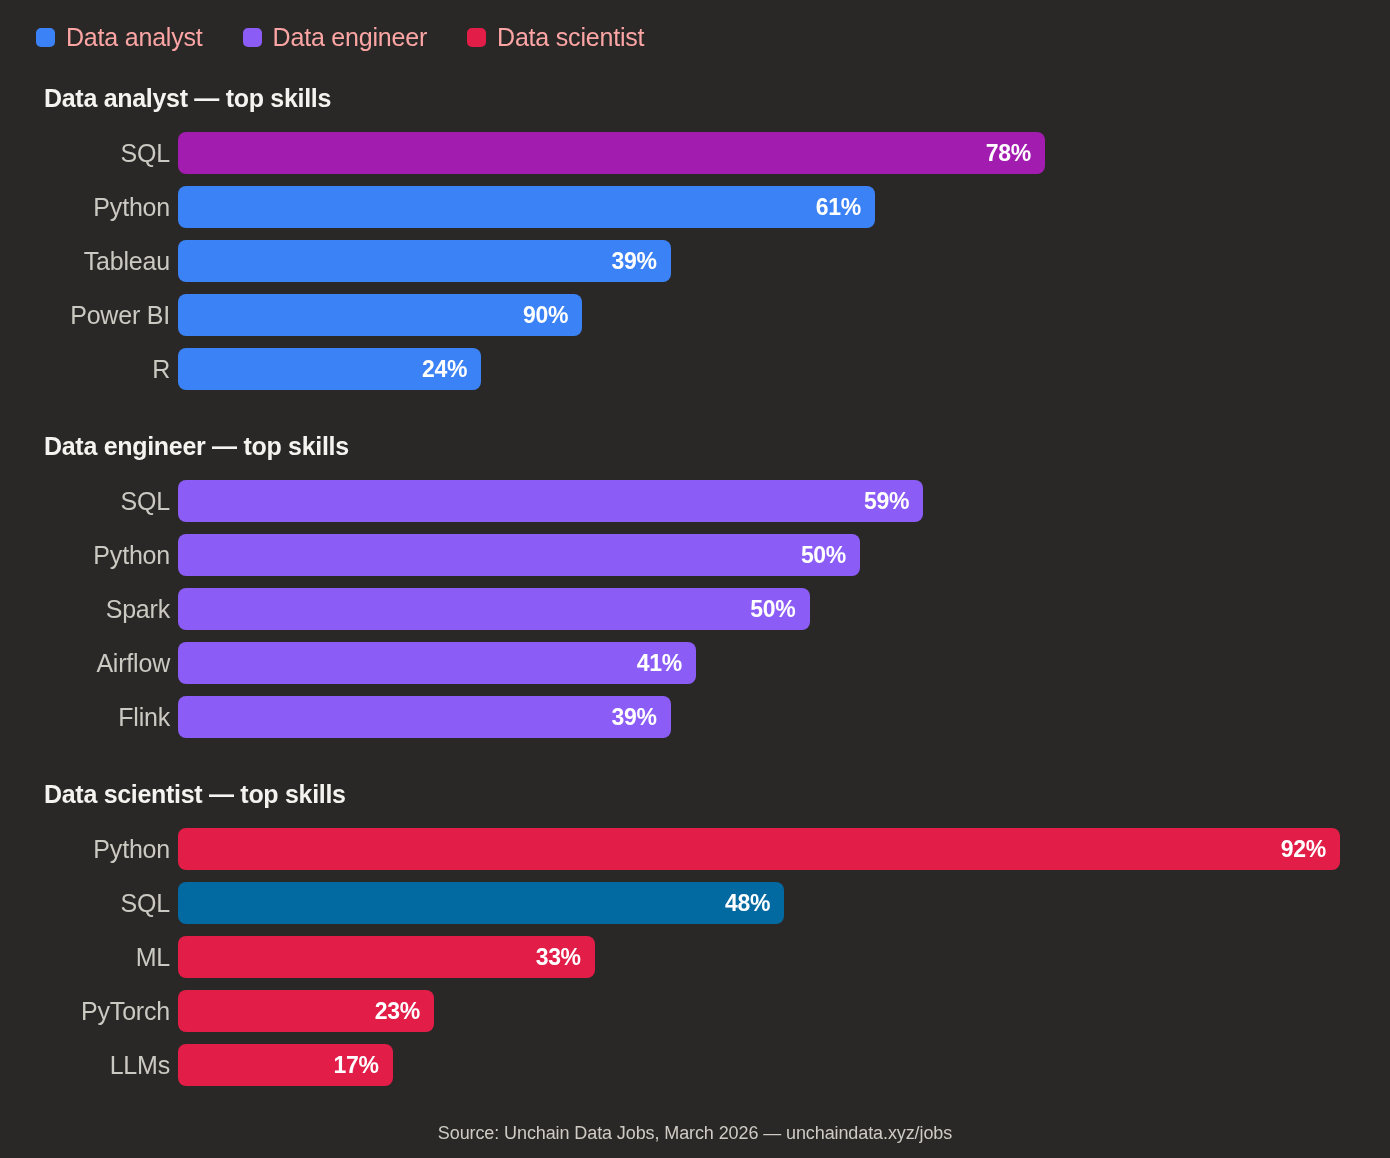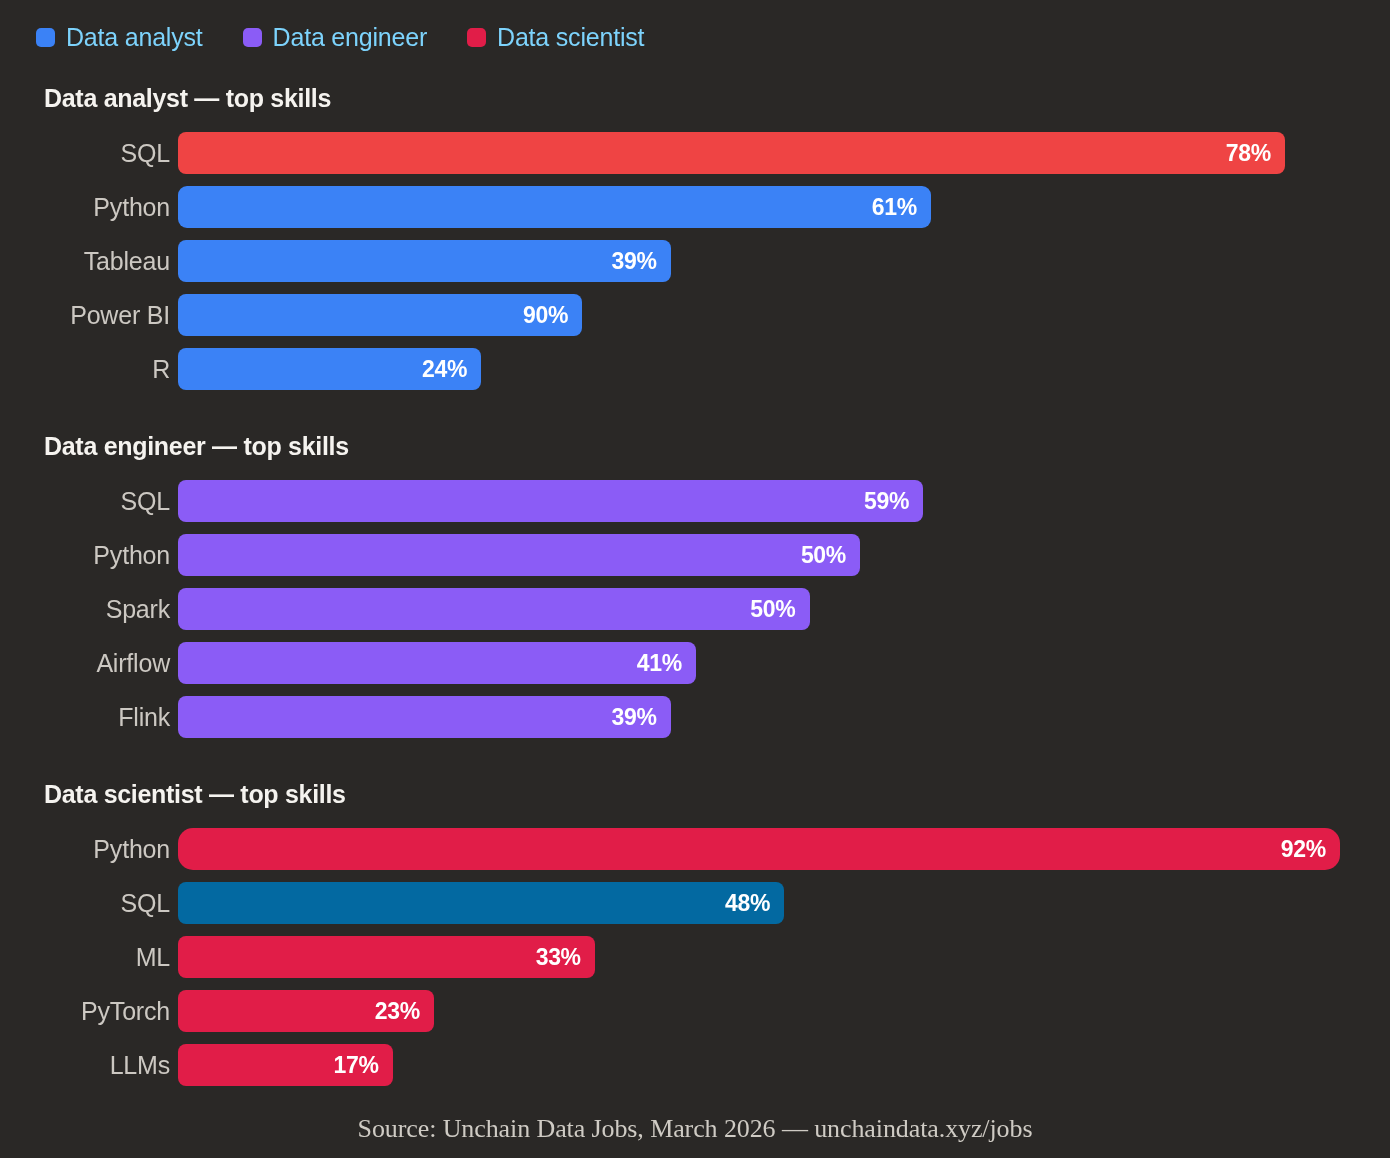--- a/index.html
+++ b/index.html
@@ -37,21 +37,21 @@
   }
   .legend-swatch {
     width: 19px;
     height: 19px;
     border-radius: 5px;
     display: block;
     flex: 0 0 auto;
   }
   .legend-label {
     font-size: 25px;
-    color: #7dd3fc;
+    color: #fca5a5;
     letter-spacing: -0.2px;
     white-space: nowrap;
   }
 
   
   .sections {
     padding: 0;
   }
   .section {
     margin: 8px;
@@ -112,24 +112,23 @@
     white-space: nowrap;
   }
 
   
   .footer {
     position: absolute;
     left: 0;
     right: 0;
     bottom: 14px;
     text-align: center;
-    font-size: 26px;
+    font-size: 18px;
     color: #cfcbc4;
     letter-spacing: -0.1px;
-    font-family: Liberation Serif, serif;
   }
 </style>
 </head>
 <body style="background: rgb(42, 40, 38);">
 
 <div class="page">
 
   <div class="legend">
     <div class="legend-item">
       <span class="legend-swatch" style="background: rgb(59, 130, 246);"></span>
@@ -146,29 +145,29 @@
   </div>
 
   <div class="sections">
 
     <div class="section">
       <div class="section-title">Data analyst — top skills</div>
       <div class="rows">
           <div class="row">
             <div class="row-label">SQL</div>
             <div class="bar-track">
-              <div class="bar" style="width: 1107px; background: #ef4444;">
+              <div class="bar" style="width: 867px; background: #a21caf;">
                 <span class="bar-value">78%</span>
               </div>
             </div>
           </div>
           <div class="row">
             <div class="row-label">Python</div>
             <div class="bar-track">
-              <div class="bar" style="width: 753px; background: rgb(59, 130, 246); border-radius: 9px;">
+              <div class="bar" style="width: 697px; background: rgb(59, 130, 246);">
                 <span class="bar-value">61%</span>
               </div>
             </div>
           </div>
           <div class="row">
             <div class="row-label">Tableau</div>
             <div class="bar-track">
               <div class="bar" style="width: 492.57px; background: rgb(59, 130, 246);">
                 <span class="bar-value">39%</span>
               </div>
@@ -238,21 +237,21 @@
           </div>
         </div>
     </div>
 
     <div class="section">
       <div class="section-title">Data scientist — top skills</div>
       <div class="rows">
           <div class="row">
             <div class="row-label">Python</div>
             <div class="bar-track">
-              <div class="bar" style="width: 1161.96px; background: rgb(225, 29, 72); border-radius: 15px;">
+              <div class="bar" style="width: 1161.96px; background: rgb(225, 29, 72);">
                 <span class="bar-value">92%</span>
               </div>
             </div>
           </div>
           <div class="row">
             <div class="row-label">SQL</div>
             <div class="bar-track">
               <div class="bar" style="width: 606.24px; background: #0369a1;">
                 <span class="bar-value">48%</span>
               </div>

